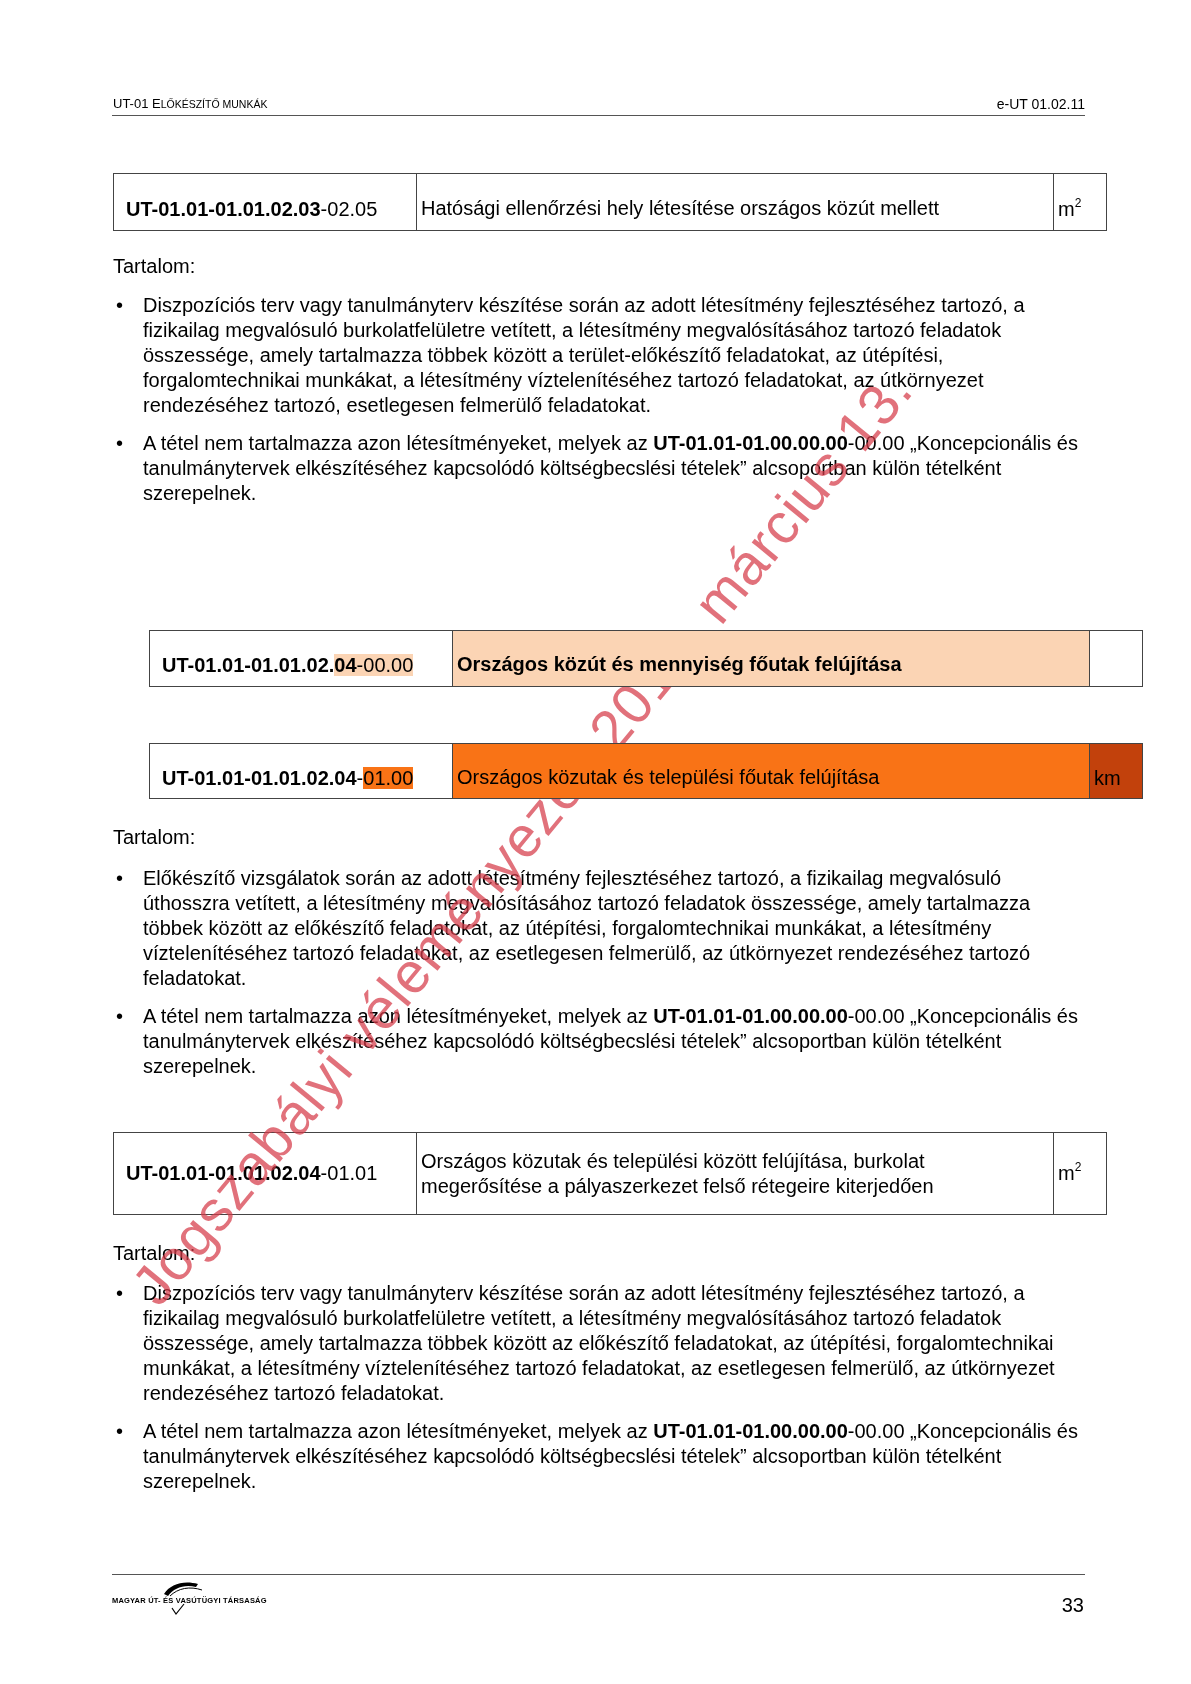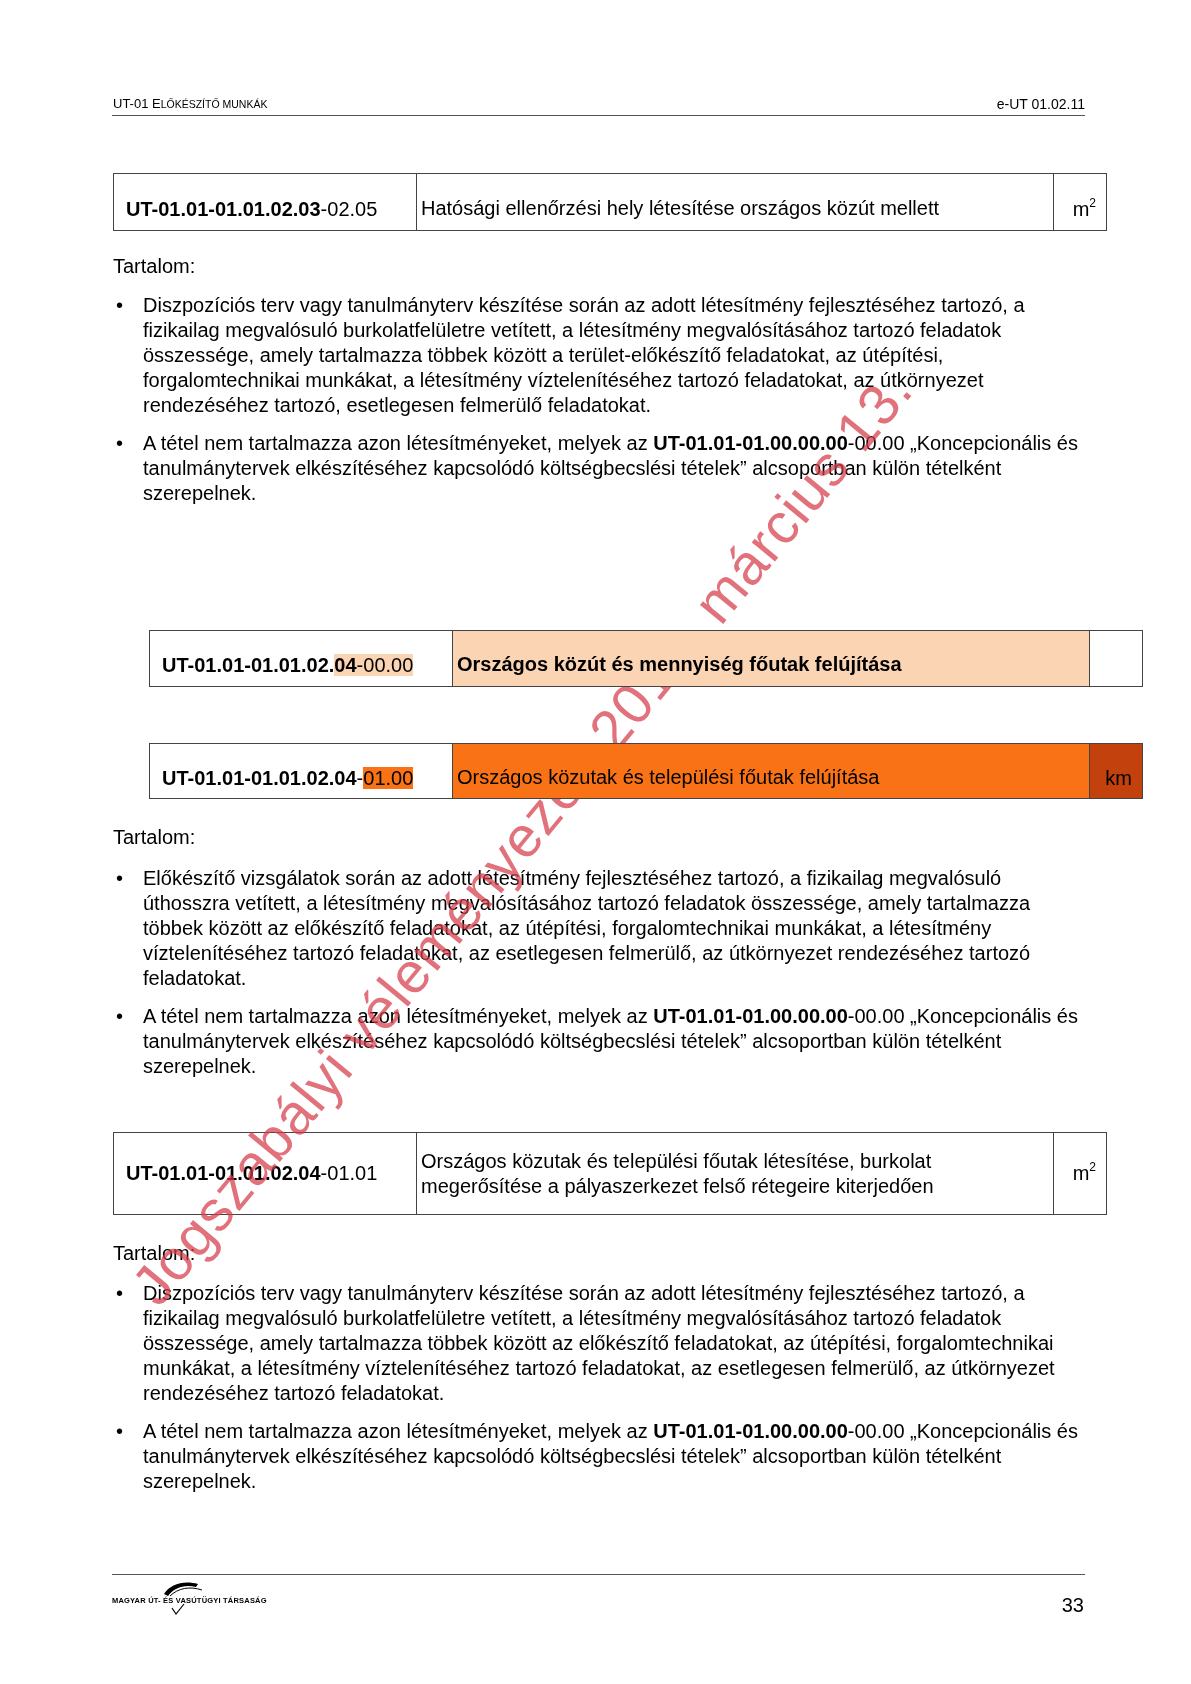--- a/index.html
+++ b/index.html
@@ -11,21 +11,21 @@
   .hdr-left .sc { font-size: 10.5px; }
   .hdr-right { position: absolute; right: 106px; top: 96px; font-size: 14px; }
   .hdr-line { position: absolute; left: 112px; width: 973px; top: 115px; height: 0; border-top: 1.5px solid #555; }
 
   table.item {
     position: absolute; left: 113px; width: 994px;
     border-collapse: collapse; font-size: 20px; border-radius: 22px;
   }
   table.item td { border: 1.5px solid #444; padding: 0 4px; vertical-align: bottom; }
   table.item td.code { width: 280px; padding: 0 10px 0 12px; white-space: nowrap; }
-  table.item td.unit { width: 38px; text-align: right; padding-right: 10px; }
+  table.item td.unit { width: 38px; padding-right: 10px; }
   table.item td.desc { line-height: 25px; }
   .b { font-weight: bold; }
   .hl-peach { background: #FBD4B4; }
   .hl-lav { background: #f97316; }
   sup { font-size: 12px; vertical-align: 9px; line-height: 0; }
 
   .label { position: absolute; left: 113px; font-size: 20px; }
   ul.bullets { position: absolute; left: 113px; width: 980px; margin: 0; padding: 0; list-style: none; font-size: 20px; line-height: 25px; }
   ul.bullets li { position: relative; padding-left: 30px; margin-bottom: 13px; }
   ul.bullets li::before { content: "•"; position: absolute; left: 3px; top: 0; }
@@ -93,21 +93,21 @@
 <ul class="bullets" style="top:866px;">
   <li>Előkészítő vizsgálatok során az adott létesítmény fejlesztéséhez tartozó, a fizikailag megvalósuló úthosszra vetített, a létesítmény megvalósításához tartozó feladatok összessége, amely tartalmazza többek között az előkészítő feladatokat, az útépítési, forgalomtechnikai munkákat, a létesítmény víztelenítéséhez tartozó feladatokat, az esetlegesen felmerülő, az útkörnyezet rendezéséhez tartozó feladatokat.</li>
   <li><span>A tétel nem tartalmazza azon létesítményeket, melyek az </span><span class="b">UT-01.01-01.00.00.00</span><span>-00.00 „Koncepcionális és tanulmánytervek elkészítéséhez kapcsolódó költségbecslési tételek” alcsoportban külön tételként szerepelnek.</span></li>
 </ul>
 
 <table class="item" style="top:1132px; height:82px;">
   <tbody>
       <tr style="height:82px;">
     <td class="code" style="vertical-align:middle;"><span class="b">UT-01.01-01.01.02.04</span><span>-01.01</span></td>
     <td class="desc" style="vertical-align:middle;">
-          <div>Országos közutak és települési főutak létesítése, burkolat</div>
+          <div>Országos közutak és települési között felújítása, burkolat</div>
           <div>megerősítése a pályaszerkezet felső rétegeire kiterjedően</div>
         </td>
     <td class="unit" style="vertical-align:middle;"><span>m</span><sup>2</sup></td>
   </tr>
 </tbody>
   </table>
 <div class="label" style="top:1242px;">Tartalom:</div>
 <ul class="bullets" style="top:1281px;">
   <li>Diszpozíciós terv vagy tanulmányterv készítése során az adott létesítmény fejlesztéséhez tartozó, a fizikailag megvalósuló burkolatfelületre vetített, a létesítmény megvalósításához tartozó feladatok összessége, amely tartalmazza többek között az előkészítő feladatokat, az útépítési, forgalomtechnikai munkákat, a létesítmény víztelenítéséhez tartozó feladatokat, az esetlegesen felmerülő, az útkörnyezet rendezéséhez tartozó feladatokat.</li>
   <li><span>A tétel nem tartalmazza azon létesítményeket, melyek az </span><span class="b">UT-01.01-01.00.00.00</span><span>-00.00 „Koncepcionális és tanulmánytervek elkészítéséhez kapcsolódó költségbecslési tételek” alcsoportban külön tételként szerepelnek.</span></li>

